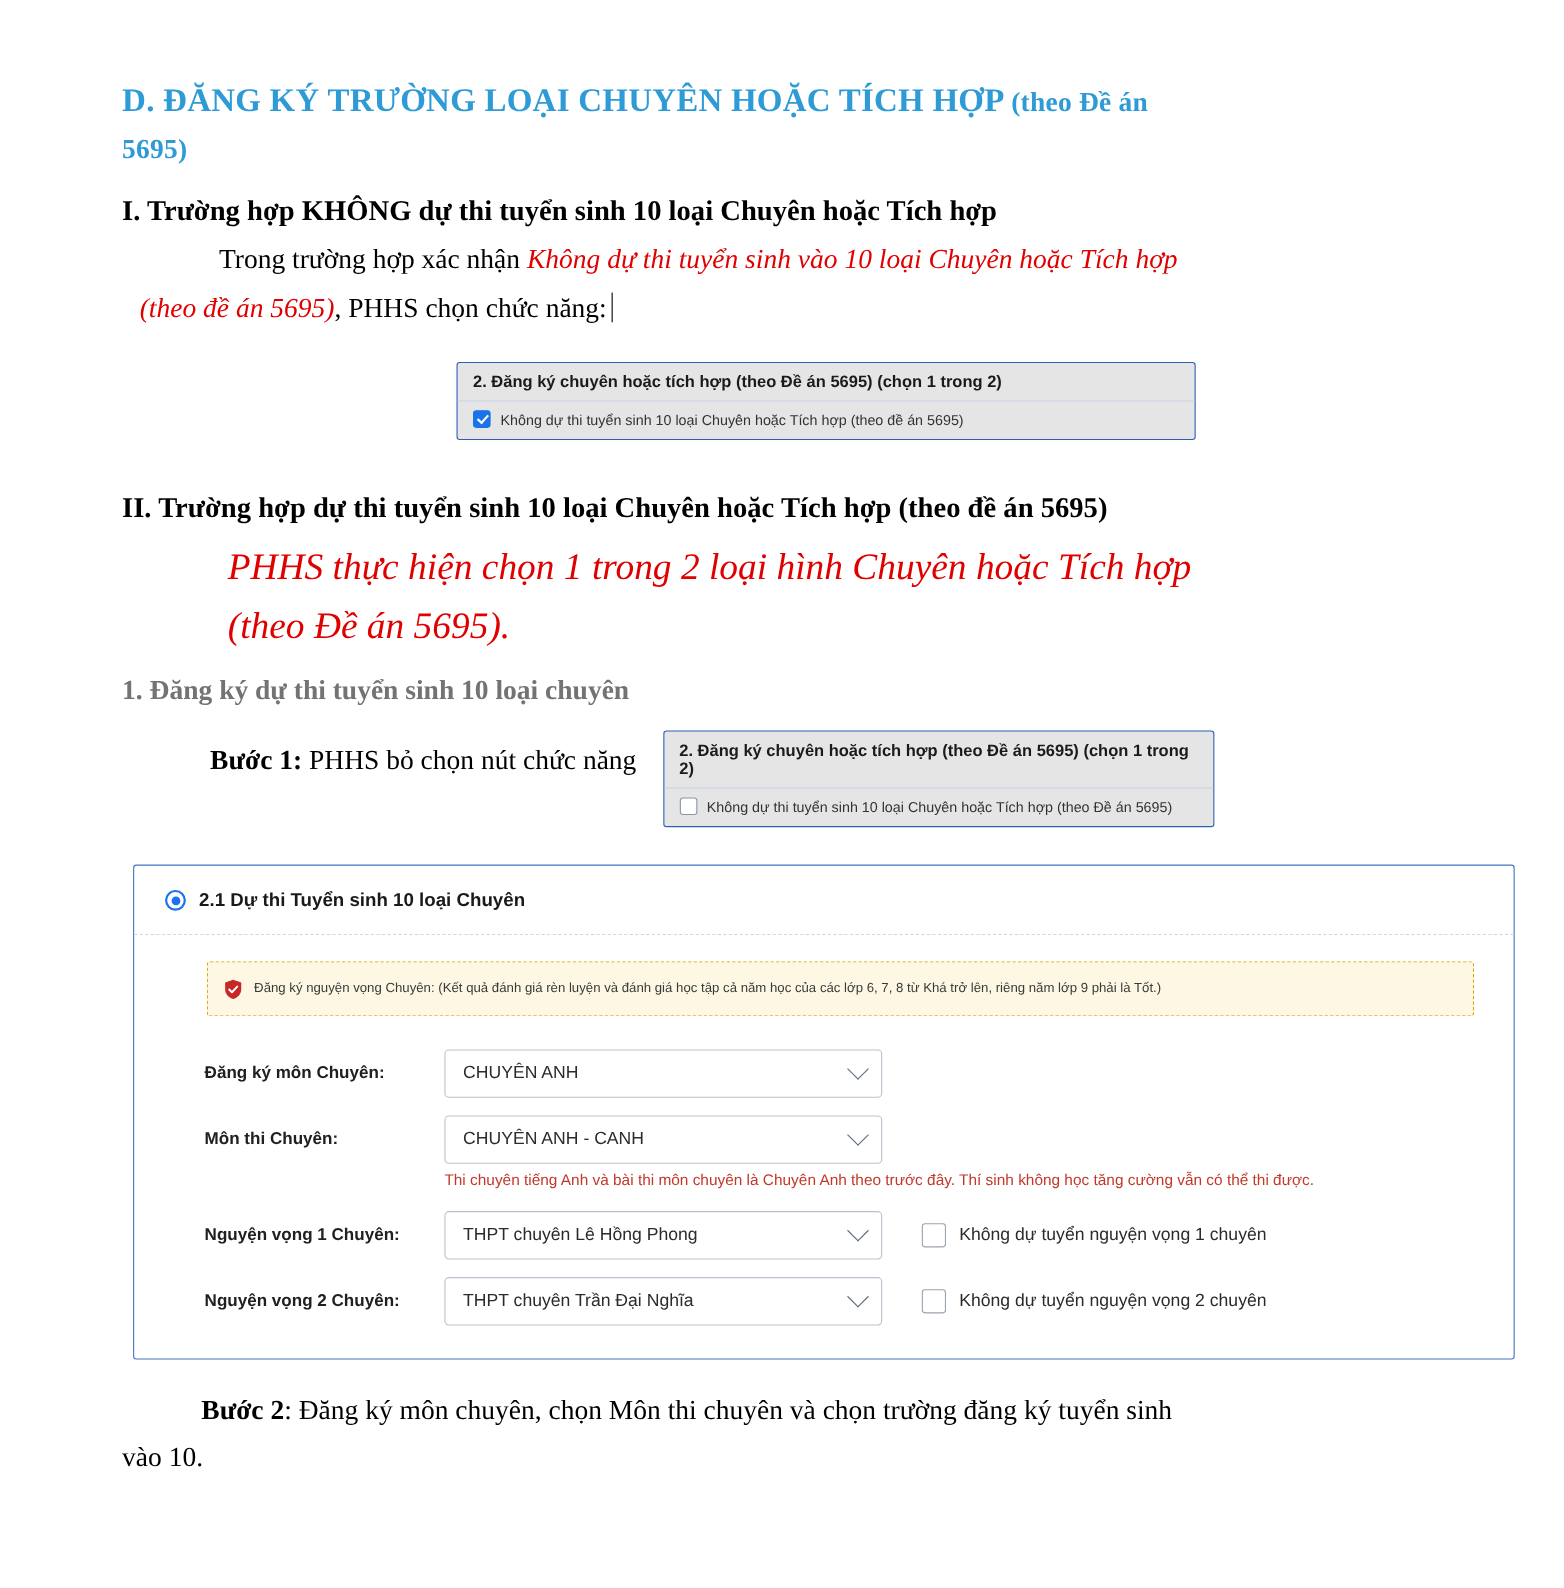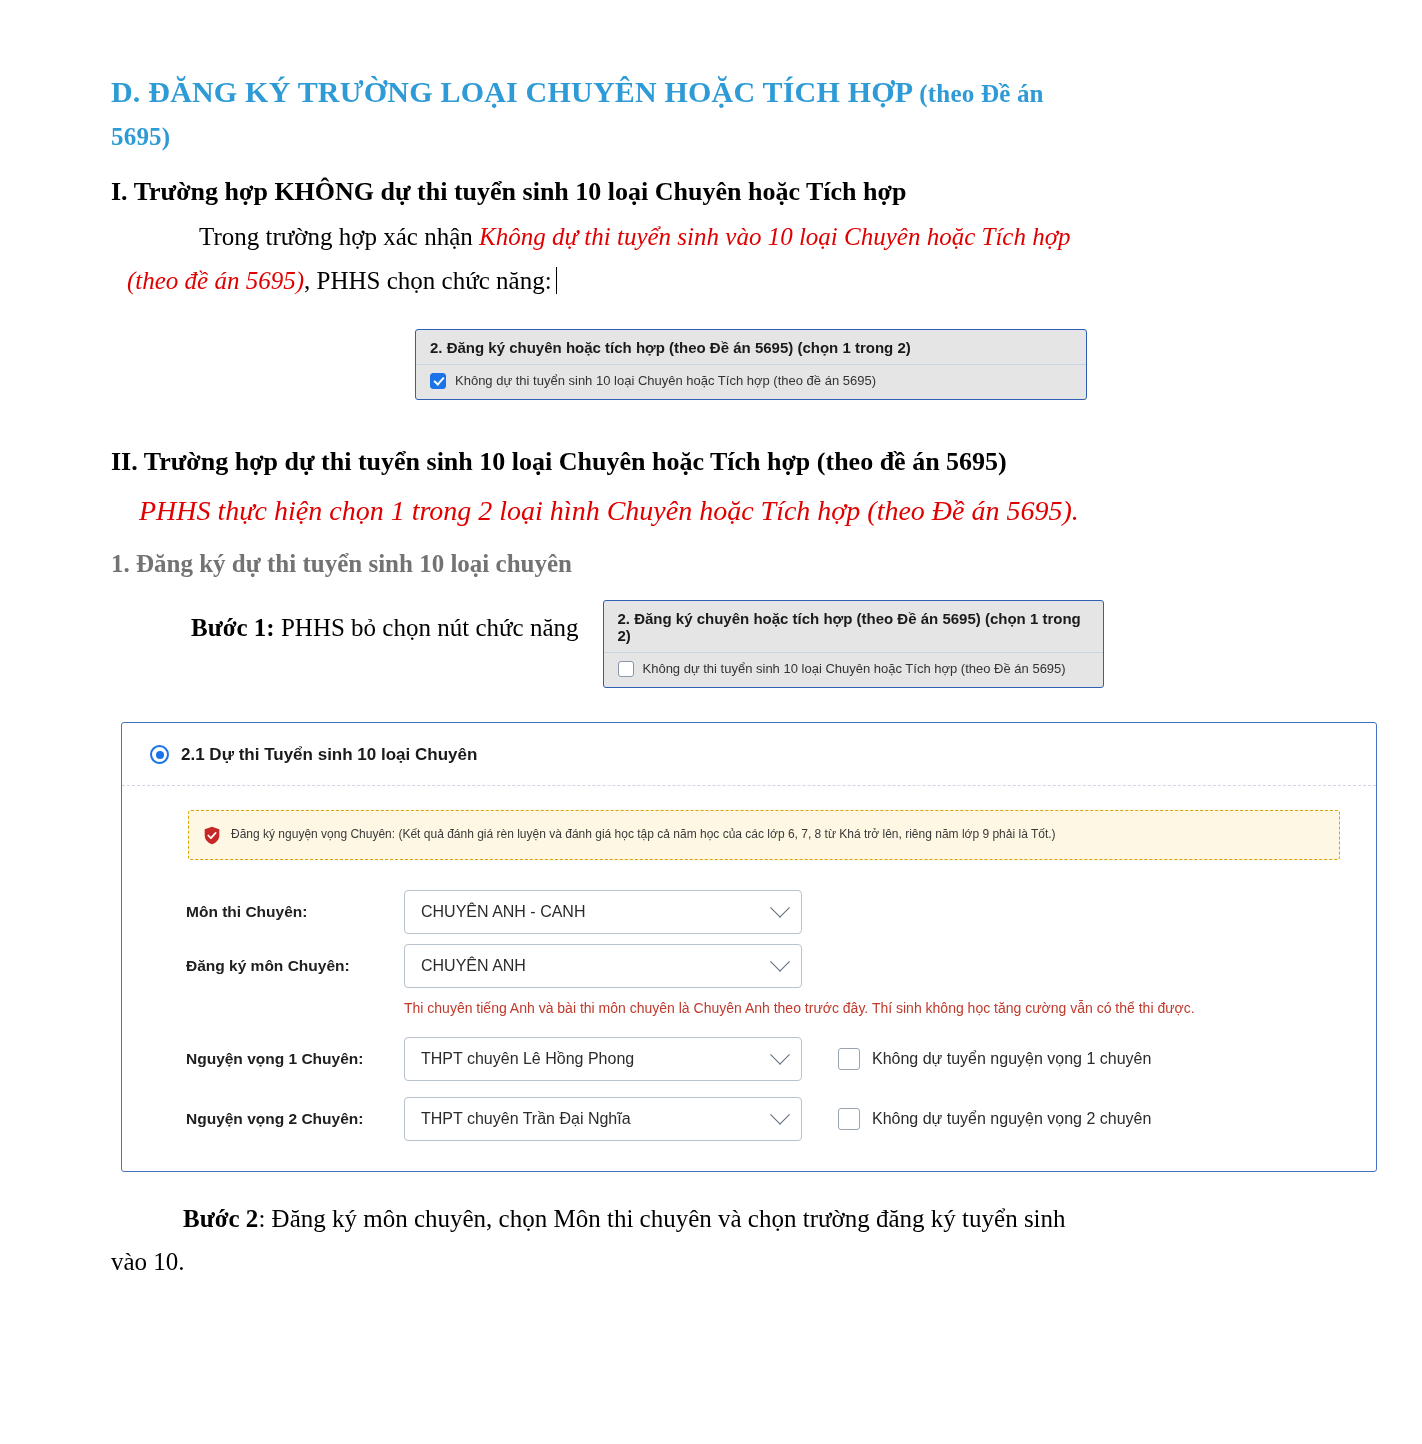--- a/index.html
+++ b/index.html
@@ -62,23 +62,23 @@
   p.body.indent {
     text-indent: 72px;
   }
   .red-italic {
     color: #e00000;
     font-style: italic;
   }
   .red-italic-block {
     color: #e00000;
     font-style: italic;
-    font-size: 28px;
+    font-size: 34px;
     line-height: 1.6;
-    margin: 10px 0 0 28px;
+    margin: 10px 0 0 96px;
   }
   .caret {
     display: inline-block;
     width: 1px;
     height: 27px;
     background: #000;
     vertical-align: -5px;
     margin-left: 4px;
   }
 
@@ -92,21 +92,21 @@
   }
   .shot .shot-head {
     font-size: 15px;
     font-weight: bold;
     color: #1a1a1a;
     padding: 9px 12px 8px 14px;
     border-bottom: 1px solid #c9d4e6;
   }
   .shot .shot-row {
     display: flex;
-    align-items: center;
+    align-items: flex-end;
     gap: 9px;
     padding: 8px 12px 10px 14px;
     font-size: 13px;
     color: #333;
   }
   .cbox {
     width: 16px;
     height: 16px;
     border: 1.5px solid #8a97a8;
     border-radius: 3px;
@@ -344,36 +344,36 @@
       <div class="panel-body">
 
         <div class="notice">
           <svg class="shield" viewBox="0 0 24 26">
             <path d="M12 1 L22 4.5 V13 C22 19 17 23.5 12 25 C7 23.5 2 19 2 13 V4.5 Z" fill="#c62828"></path>
             <path d="M7 13 L10.5 16.5 L17 9.5" stroke="#ffffff" stroke-width="2.4" fill="none" stroke-linecap="round" stroke-linejoin="round"></path>
           </svg>
           <span>Đăng ký nguyện vọng Chuyên: (Kết quả đánh giá rèn luyện và đánh giá học tập cả năm học của các lớp 6, 7, 8 từ Khá trở lên, riêng năm lớp 9 phải là Tốt.)</span>
         </div>
 
+        <div class="frow">
+          <div class="flabel">Đăng ký môn Chuyên:</div>
+          <div class="fselect">
+            <span>CHUYÊN ANH</span>
+            <span class="chev"></span>
+          </div>
+        </div>
+
         <div class="frow" style="margin-bottom:10px">
           <div class="flabel">Môn thi Chuyên:</div>
           <div class="fselect">
             <span>CHUYÊN ANH - CANH</span>
             <span class="chev"></span>
           </div>
         </div>
 
-        <div class="frow">
-          <div class="flabel">Đăng ký môn Chuyên:</div>
-          <div class="fselect">
-            <span>CHUYÊN ANH</span>
-            <span class="chev"></span>
-          </div>
-        </div>
-
         <div class="hint">Thi chuyên tiếng Anh và bài thi môn chuyên là Chuyên Anh theo trước đây. Thí sinh không học tăng cường vẫn có thể thi được.</div>
 
         <div class="frow">
           <div class="flabel">Nguyện vọng 1 Chuyên:</div>
           <div class="fselect">
             <span>THPT chuyên Lê Hồng Phong</span>
             <span class="chev"></span>
           </div>
           <div class="side-check">
             <span class="cbox-lg"></span>

